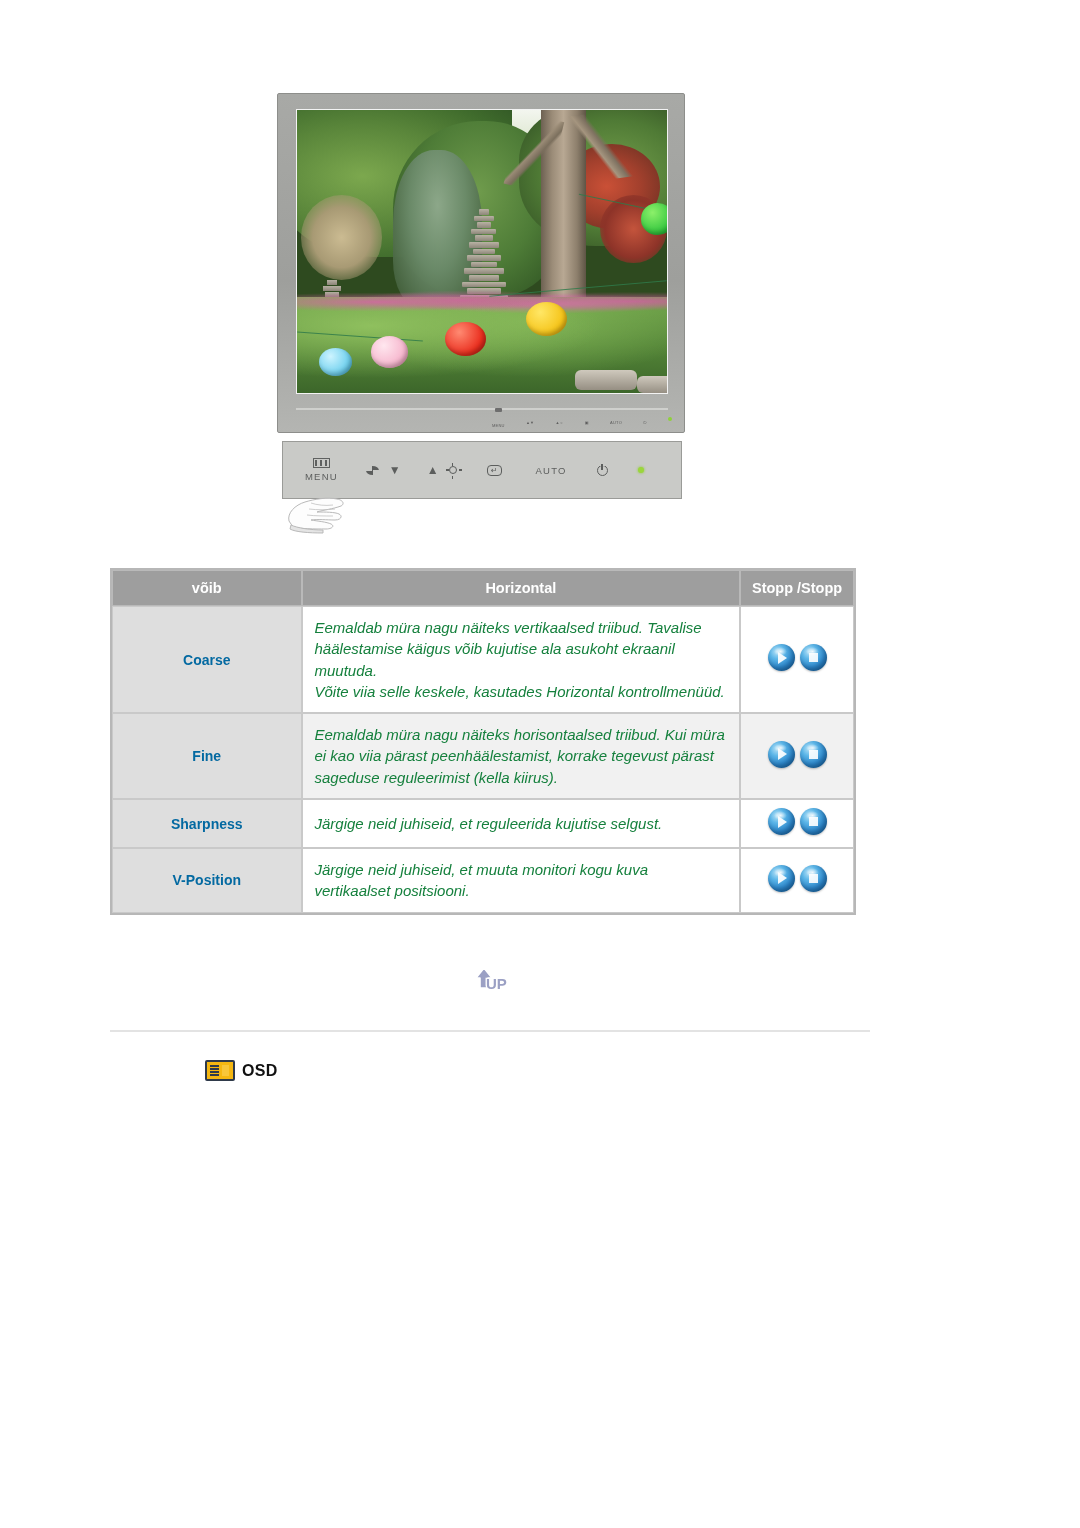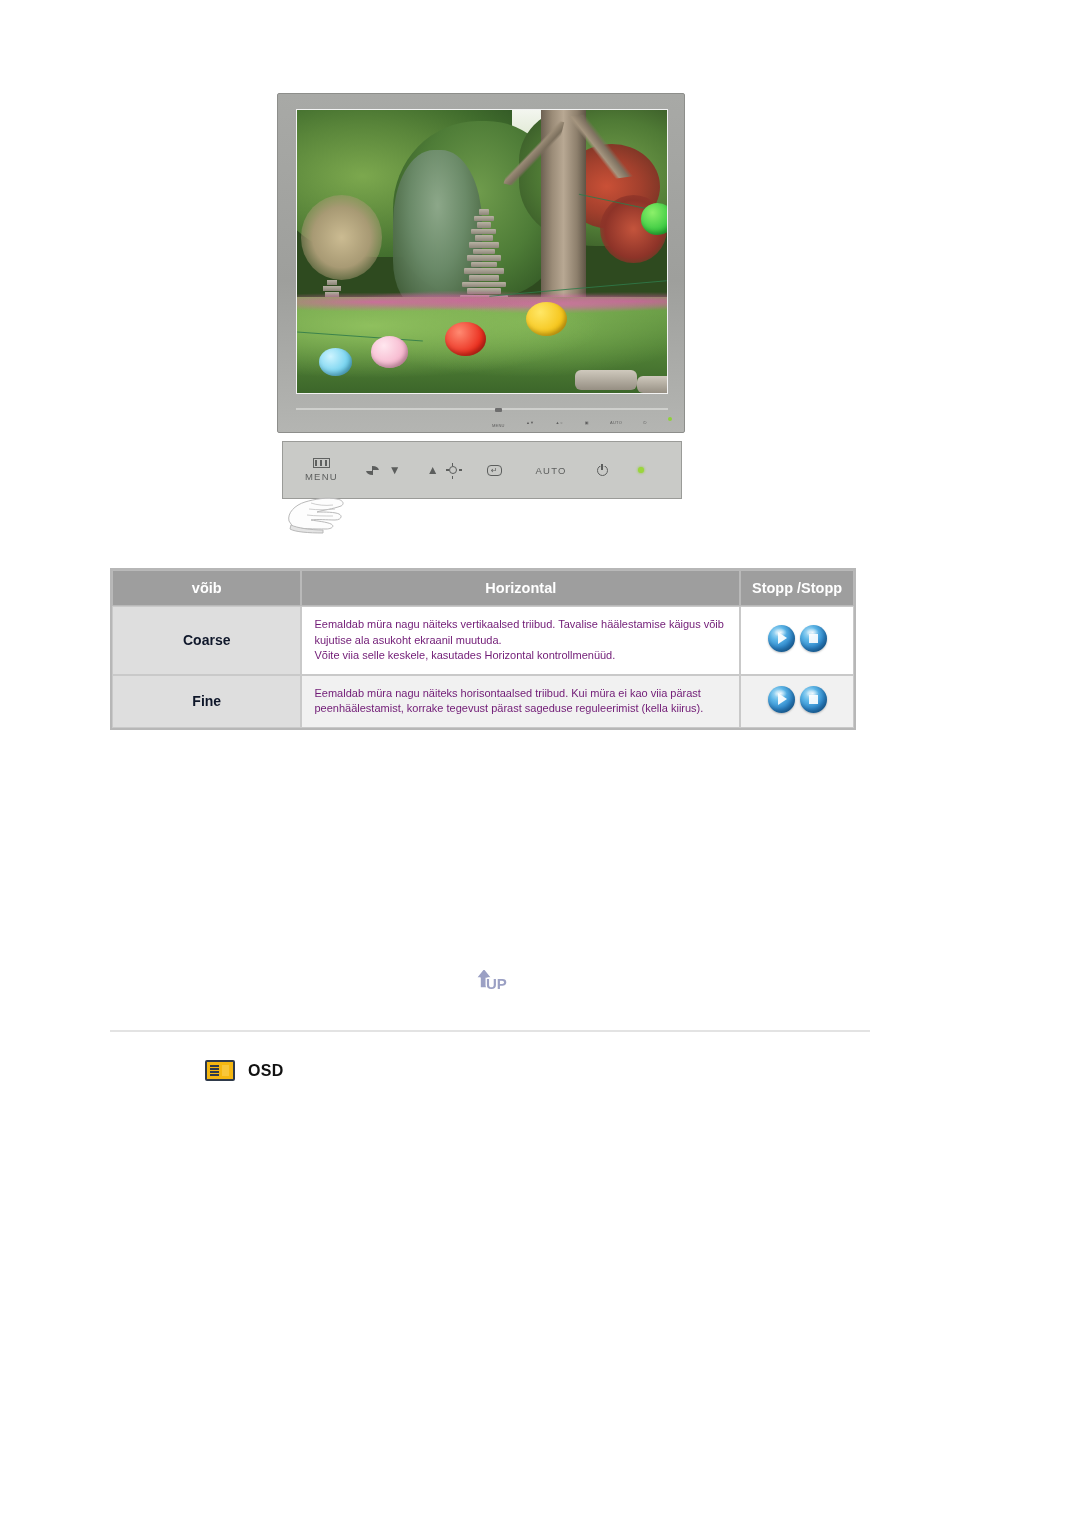--- a/index.html
+++ b/index.html
@@ -179,25 +179,25 @@
   }
   .tbl td, .tbl th { border:1px solid #c9c9c9; vertical-align:middle; }
   .tbl thead th {
     background:#9e9e9e; color:#ffffff; font-size:14.5px; font-weight:bold;
     padding:9px 4px; text-align:center; border-color:#b9b9b9;
   }
   .col-menu { width:190px; }
   .col-desc { width:440px; }
   .col-play { width:114px; }
   .tbl td.menu-cell {
-    background:#dedede; text-align:center; font-weight:bold; font-size:14px; color:#0f172a;
+    background:#dedede; text-align:center; font-weight:bold; font-size:14px; color:#0369a1;
     padding:10px 6px;
   }
   .tbl td.desc-cell {
-    font-size:11px; color:#701a75; line-height:1.42; padding:10px 12px 10px 12px; text-align:left;
+    font-size:15px; color:#15803d; line-height:1.42; padding:10px 12px 10px 12px; text-align:left;font-style:italic;
   }
   .tbl td.play-cell { text-align:center; padding:8px; }
   .row-alt td.desc-cell, .row-alt td.play-cell { background:#f1f1f1; }
   .row-norm td.desc-cell, .row-norm td.play-cell { background:#ffffff; }
 
   .btn-pair { display:inline-flex; gap:5px; align-items:center; justify-content:center; }
   .orb {
     width:27px; height:27px; border-radius:50%;
     background: radial-gradient(circle at 34% 28%, #b9e3f7 0%, #5cb6e8 28%, #2b86cc 62%, #1462a6 100%);
     box-shadow: inset -2px -3px 5px rgba(0,0,0,.28), 0 1px 2px rgba(0,0,0,.25);
@@ -216,21 +216,21 @@
   }
   .sq { width:9px;height:9px;background:rgba(255,255,255,.9); }
 
   
   .up-btn { position:absolute; left:462px; top:962px; width:56px; height:34px; }
 
   
   .rule { position:absolute; left:110px; top:1030px; width:760px; height:2px; background:#e3e3e3; }
 
   
-  .osd-row { position:absolute; left:205px; top:1060px; display:flex; align-items:center; gap:13px; }
+  .osd-row { position:absolute; left:205px; top:1060px; display:flex; align-items:center; gap:7px; }
   .osd-icon {
     width:30px; height:21px; background:#f5b711; border:2px solid #2f3a4a; border-radius:2px;
     display:flex; align-items:center; padding:2px 3px; gap:2px;
   }
   .osd-icon .bars { display:flex; flex-direction:column; gap:1.5px; width:9px; }
   .osd-icon .bars i { display:block; height:1.5px; background:#2f3a4a; width:100%; }
   .osd-icon .pane { flex:1; height:100%; background:#f8c63a; border:1px solid #f5b711; }
   .osd-label { font-size:16px; font-weight:bold; color:#111111; letter-spacing:.3px; }
 </style>
 </head>
@@ -414,20 +414,56 @@
                 </span>
               </span>
             <span class="orb">
                 <span class="glyph">
                   <span class="sq"></span>
                 </span>
               </span>
           </span>
         </td>
       </tr>
+      <tr class="row-norm">
+        <td class="menu-cell">Sharpness</td>
+        <td class="desc-cell" style="white-space:pre-line">Järgige neid juhiseid, et reguleerida kujutise selgust.</td>
+        <td class="play-cell">
+          <span class="btn-pair">
+            <span class="orb">
+                <span class="glyph">
+                  <span class="tri"></span>
+                </span>
+              </span>
+            <span class="orb">
+                <span class="glyph">
+                  <span class="sq"></span>
+                </span>
+              </span>
+          </span>
+        </td>
+      </tr>
+      <tr class="row-norm">
+        <td class="menu-cell">V-Position</td>
+        <td class="desc-cell" style="white-space:pre-line">Järgige neid juhiseid, et muuta monitori kogu kuva vertikaalset positsiooni.</td>
+        <td class="play-cell">
+          <span class="btn-pair">
+            <span class="orb">
+                <span class="glyph">
+                  <span class="tri"></span>
+                </span>
+              </span>
+            <span class="orb">
+                <span class="glyph">
+                  <span class="sq"></span>
+                </span>
+              </span>
+          </span>
+        </td>
+      </tr>
     </tbody>
   </table>
 
   <a class="up-btn">
     <svg width="56" height="34" viewBox="0 0 56 34">
       <path d="M14 16 L22 6 L30 16 L26 16 L26 26 L18 26 L18 16 Z" fill="#9ba0c4" stroke="#ffffff" stroke-width="1.6" stroke-linejoin="round"></path>
       <text x="24" y="27" font-family="Liberation Sans, sans-serif" font-size="15" font-weight="bold" fill="#9ba0c4" stroke="#ffffff" stroke-width="2.6" paint-order="stroke">UP</text>
     </svg>
   </a>
 

